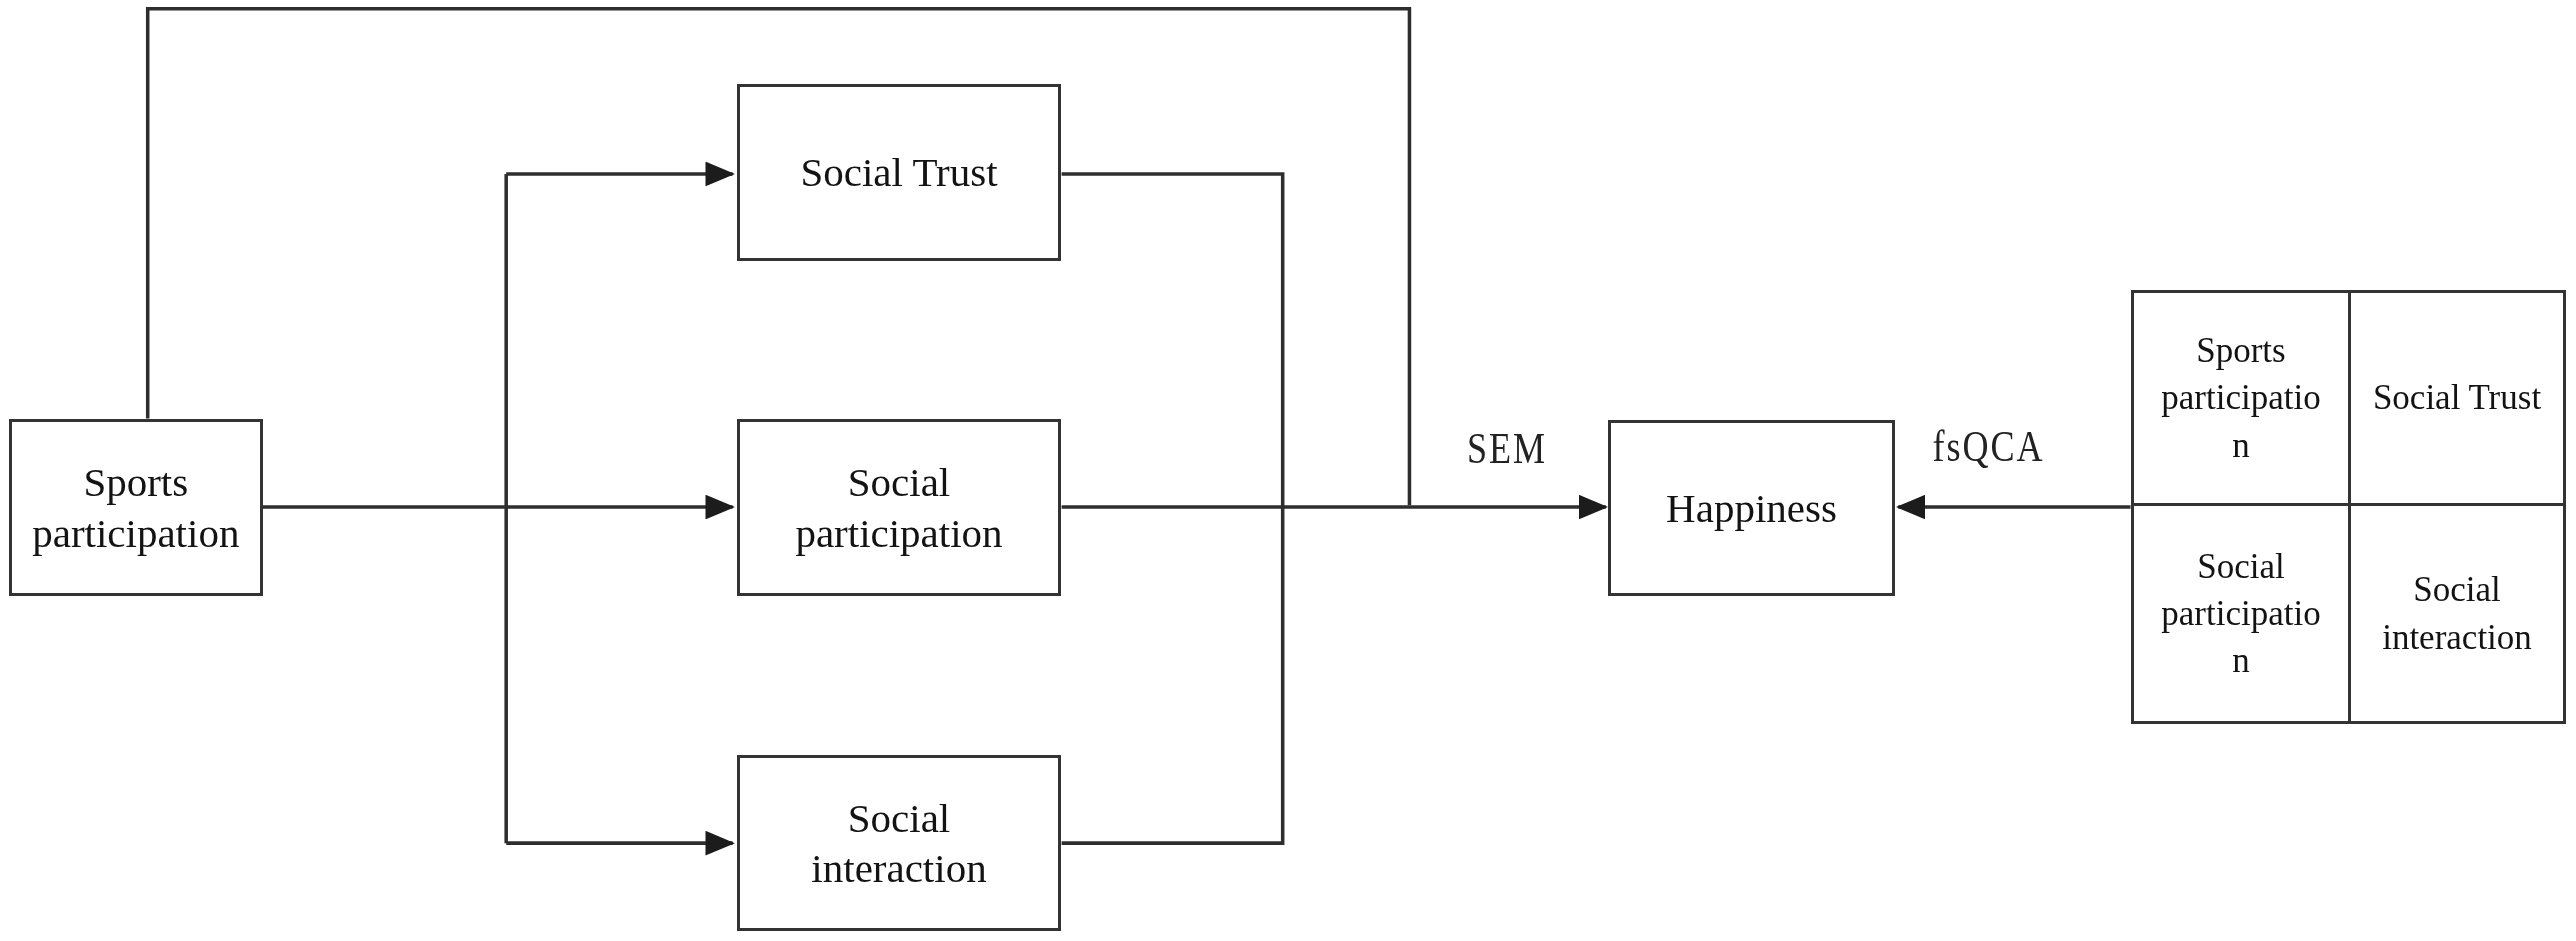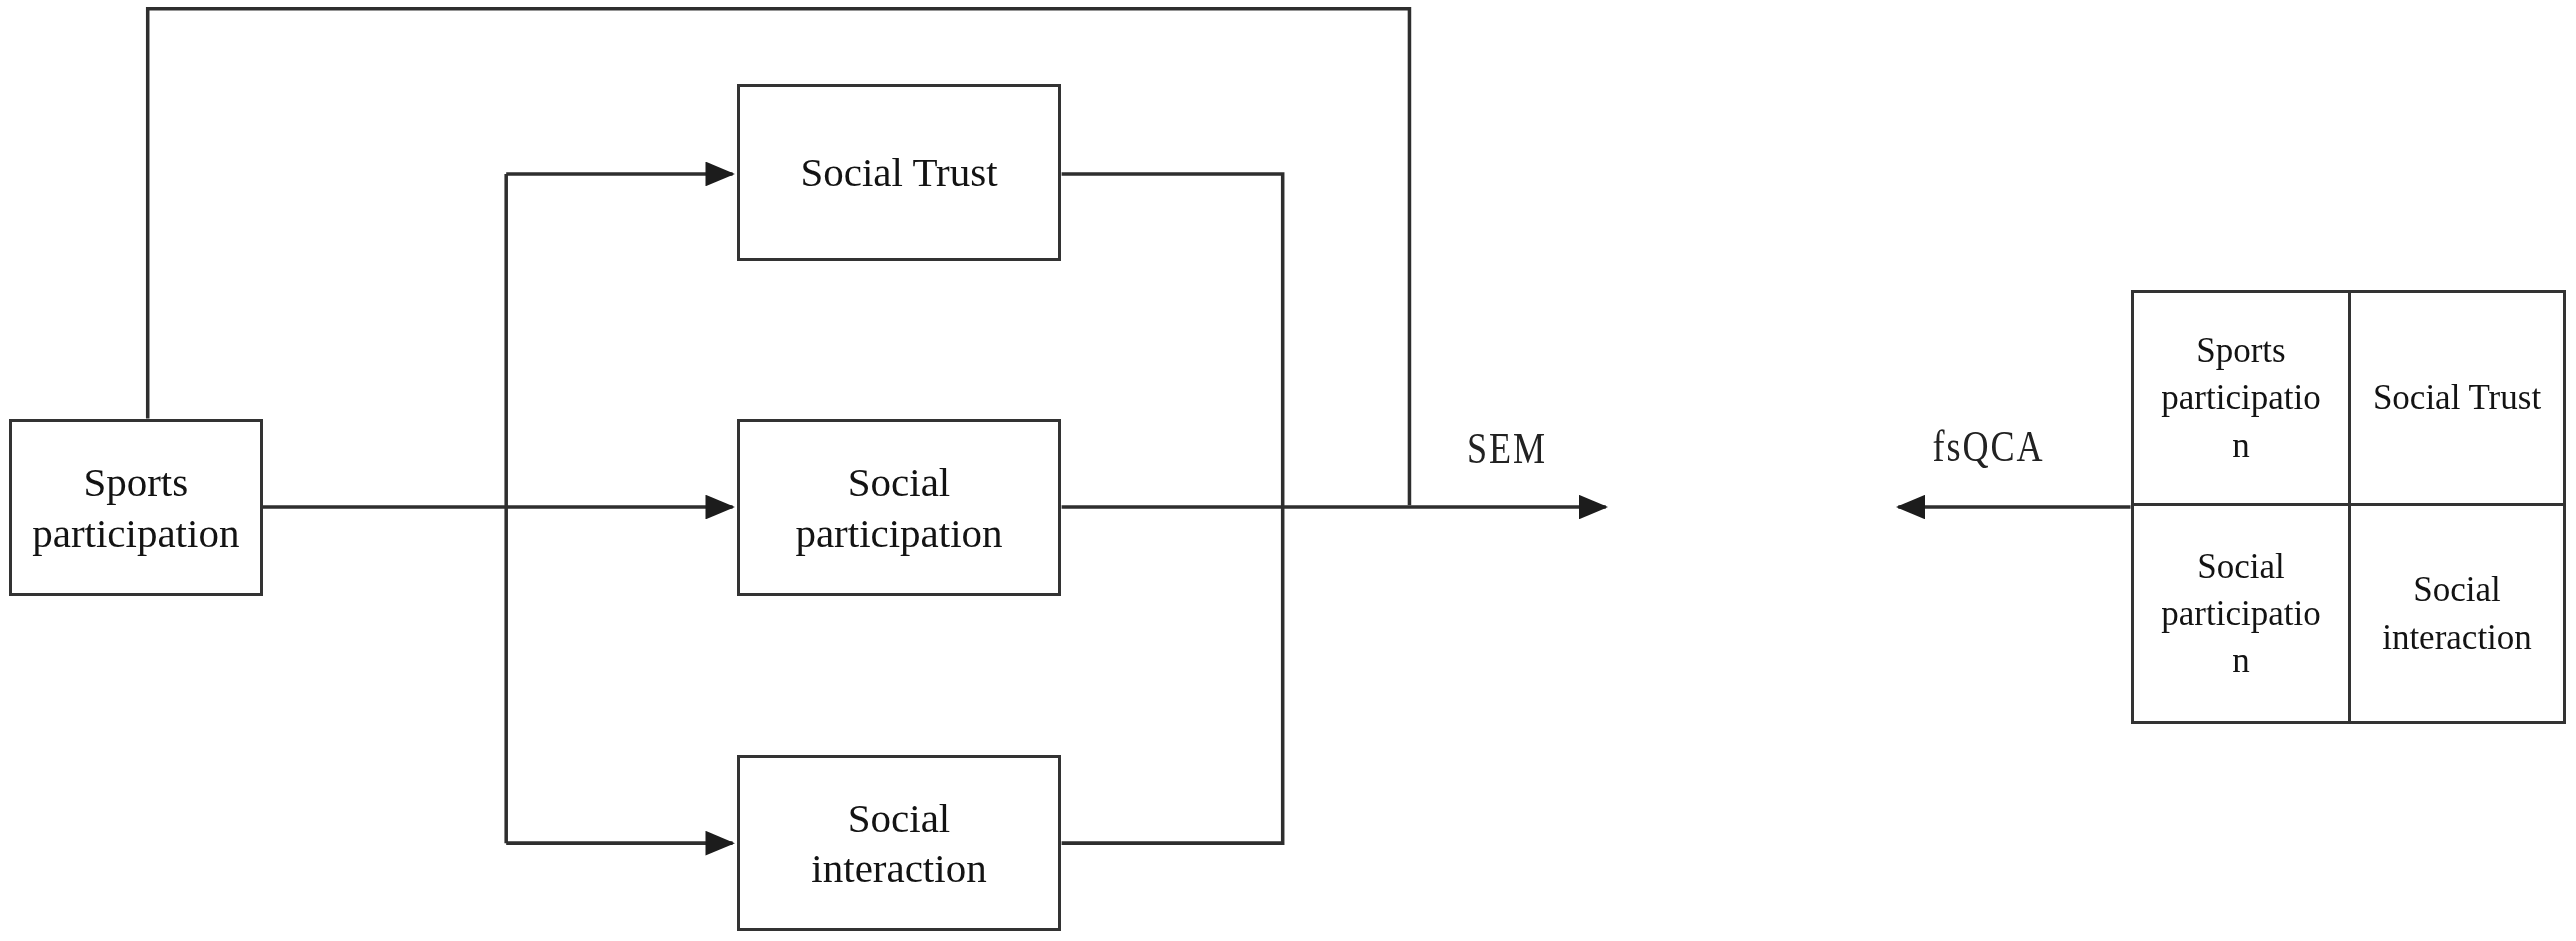--- a/index.html
+++ b/index.html
@@ -127,20 +127,23 @@
   <div class="node-box box-socpart">
     <span>Social
 participation</span>
   </div>
 
   <div class="node-box box-socint">
     <span>Social
 interaction</span>
   </div>
 
+  <div class="node-box box-happiness">
+    <span>Happiness</span>
+  </div>
 
   <div class="method-label label-sem">SEM</div>
   <div class="method-label label-fsqca">fsQCA</div>
 
   <div class="fsqca-table">
     <div class="fsqca-cell cell-r0c0">Sports
 participatio
 n</div>
     <div class="fsqca-cell cell-r0c1">Social Trust</div>
     <div class="fsqca-cell cell-r1c0">Social

